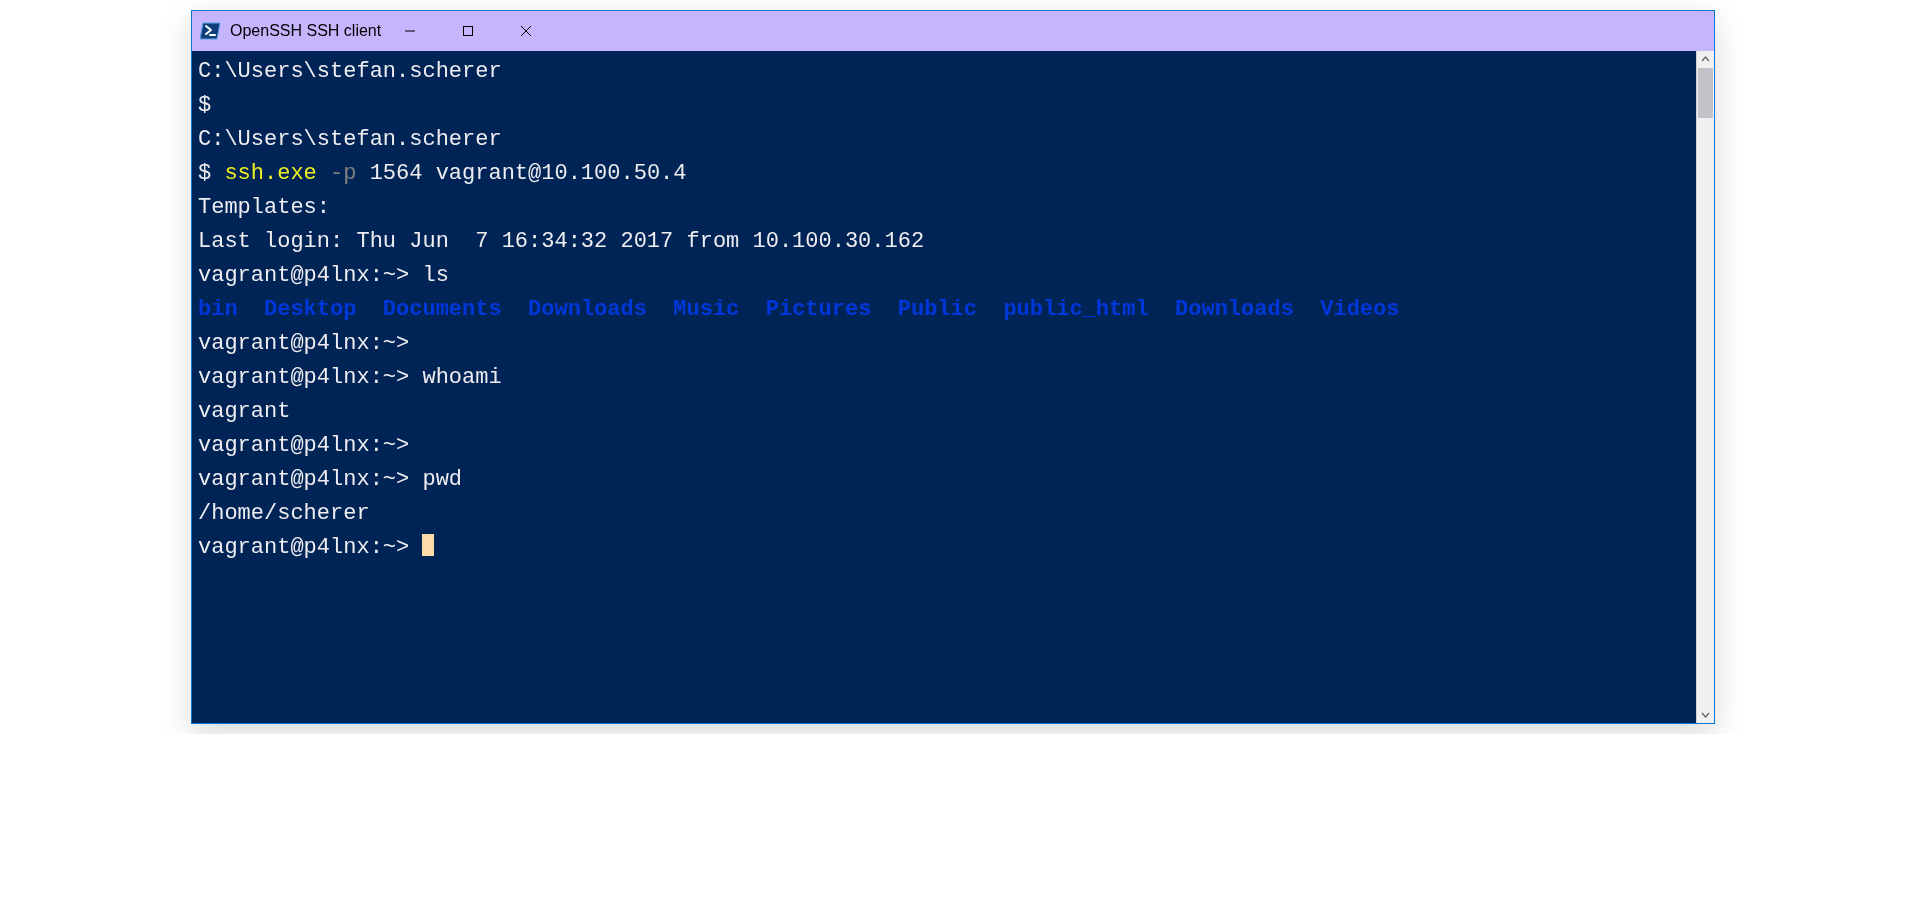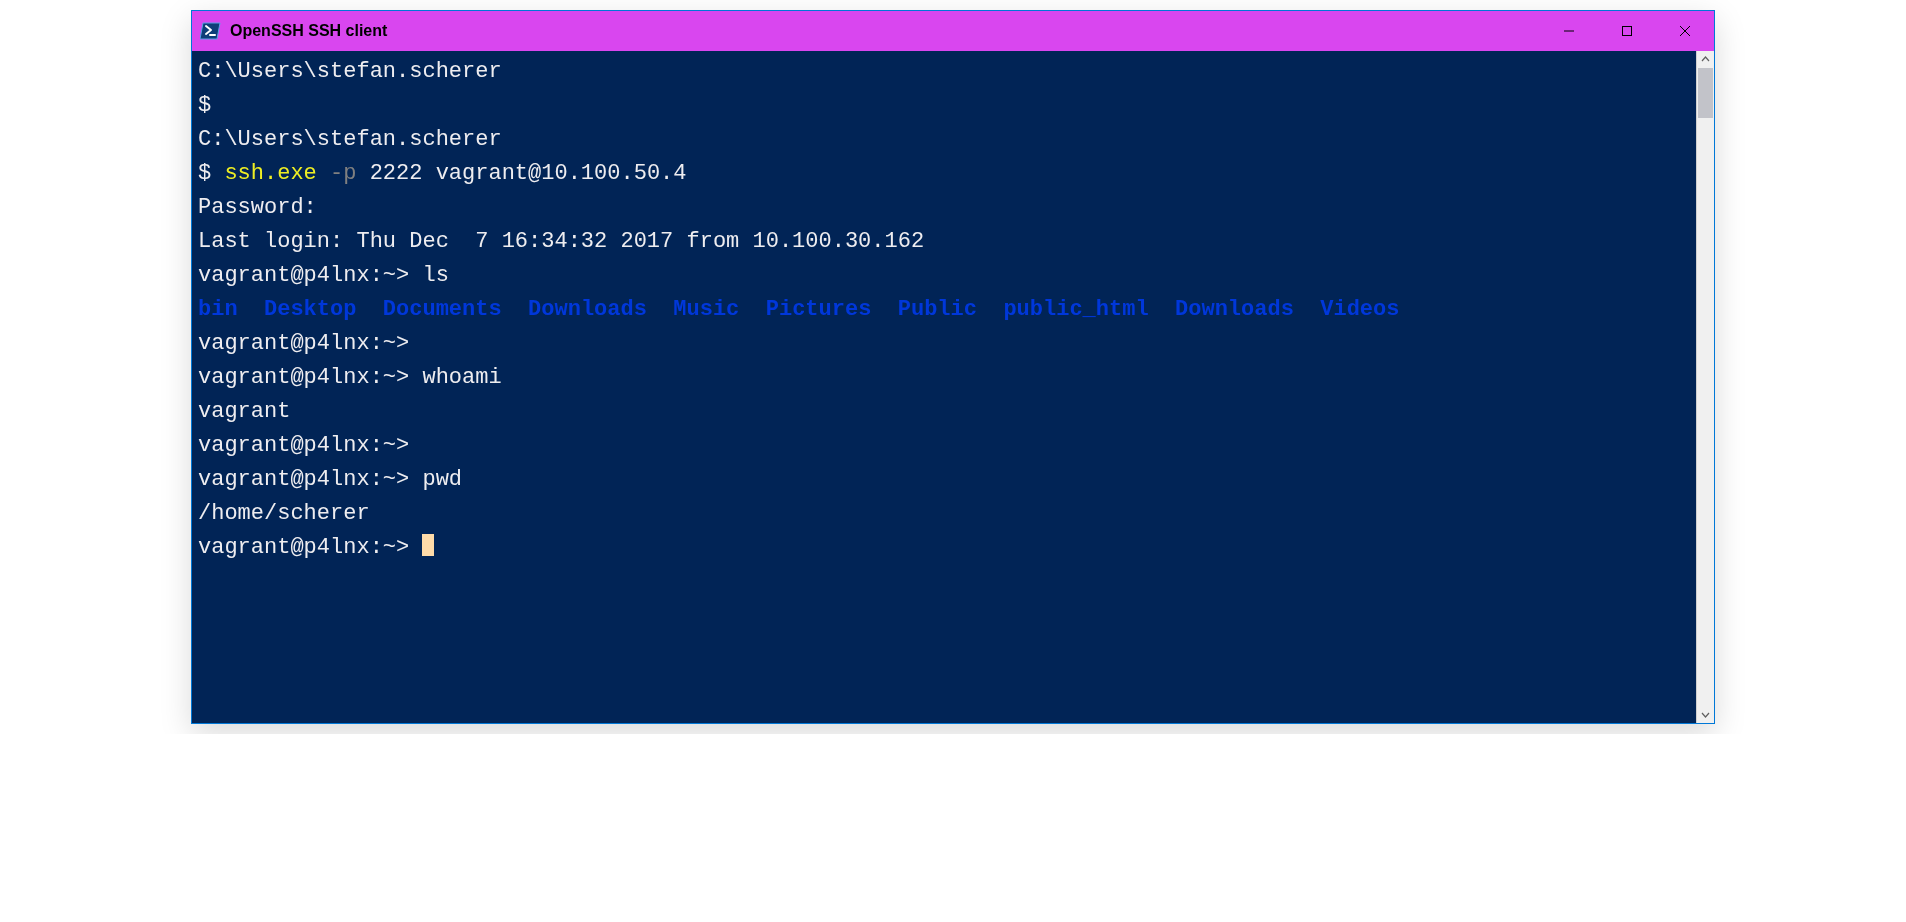--- a/index.html
+++ b/index.html
@@ -13,25 +13,23 @@
     border: 1px solid #0078d7;
     box-shadow: 0 10px 30px rgba(0,0,0,0.15);
     margin: 10px auto;
     background: #ffffff;
     box-sizing: border-box;
   }
   .titlebar {
     height: 40px;
     display: flex;
     align-items: center;
-    justify-content: space-between;
-    background: #d946ef;
+    background: #c4b5fd;
     padding: 0 0 0 8px;
     user-select: none;
-    font-weight: bold;
   }
   .titlebar-left {
     display: flex;
     align-items: center;
     gap: 8px;
   }
   .app-icon {
     width: 22px;
     height: 22px;
     display: flex;
@@ -142,23 +140,23 @@
           <line x1="11" y1="1" x2="1" y2="11" stroke="#000" stroke-width="1"></line>
         </svg>
       </div>
     </div>
   </div>
 
   <div class="terminal-wrap">
     <div class="terminal"><span class="c-white">C:\Users\stefan.scherer</span>
 <span class="c-white">$</span>
 <span class="c-white">C:\Users\stefan.scherer</span>
-<span class="c-white">$</span> <span class="c-yellow">ssh.exe</span><span class="c-gray"> -p</span><span class="c-white"> 2222 vagrant@10.100.50.4</span>
-<span class="c-white">Password:</span>
-<span class="c-white">Last login: Thu Dec  7 16:34:32 2017 from 10.100.30.162</span>
+<span class="c-white">$</span> <span class="c-yellow">ssh.exe</span><span class="c-gray"> -p</span><span class="c-white"> 1564 vagrant@10.100.50.4</span>
+<span class="c-white">Templates:</span>
+<span class="c-white">Last login: Thu Jun  7 16:34:32 2017 from 10.100.30.162</span>
 <span class="c-white">vagrant@p4lnx:~&gt;</span><span class="c-white"> ls</span>
 <span class="c-blue">bin</span>  <span class="c-blue">Desktop</span>  <span class="c-blue">Documents</span>  <span class="c-blue">Downloads</span>  <span class="c-blue">Music</span>  <span class="c-blue">Pictures</span>  <span class="c-blue">Public</span>  <span class="c-blue">public_html</span>  <span class="c-blue">Downloads</span>  <span class="c-blue">Videos</span>
 <span class="c-white">vagrant@p4lnx:~&gt;</span>
 <span class="c-white">vagrant@p4lnx:~&gt;</span><span class="c-white"> whoami</span>
 <span class="c-white">vagrant</span>
 <span class="c-white">vagrant@p4lnx:~&gt;</span>
 <span class="c-white">vagrant@p4lnx:~&gt;</span><span class="c-white"> pwd</span>
 <span class="c-white">/home/scherer</span>
 <span class="c-white">vagrant@p4lnx:~&gt;</span> <span class="cursor"></span>
 </div>

